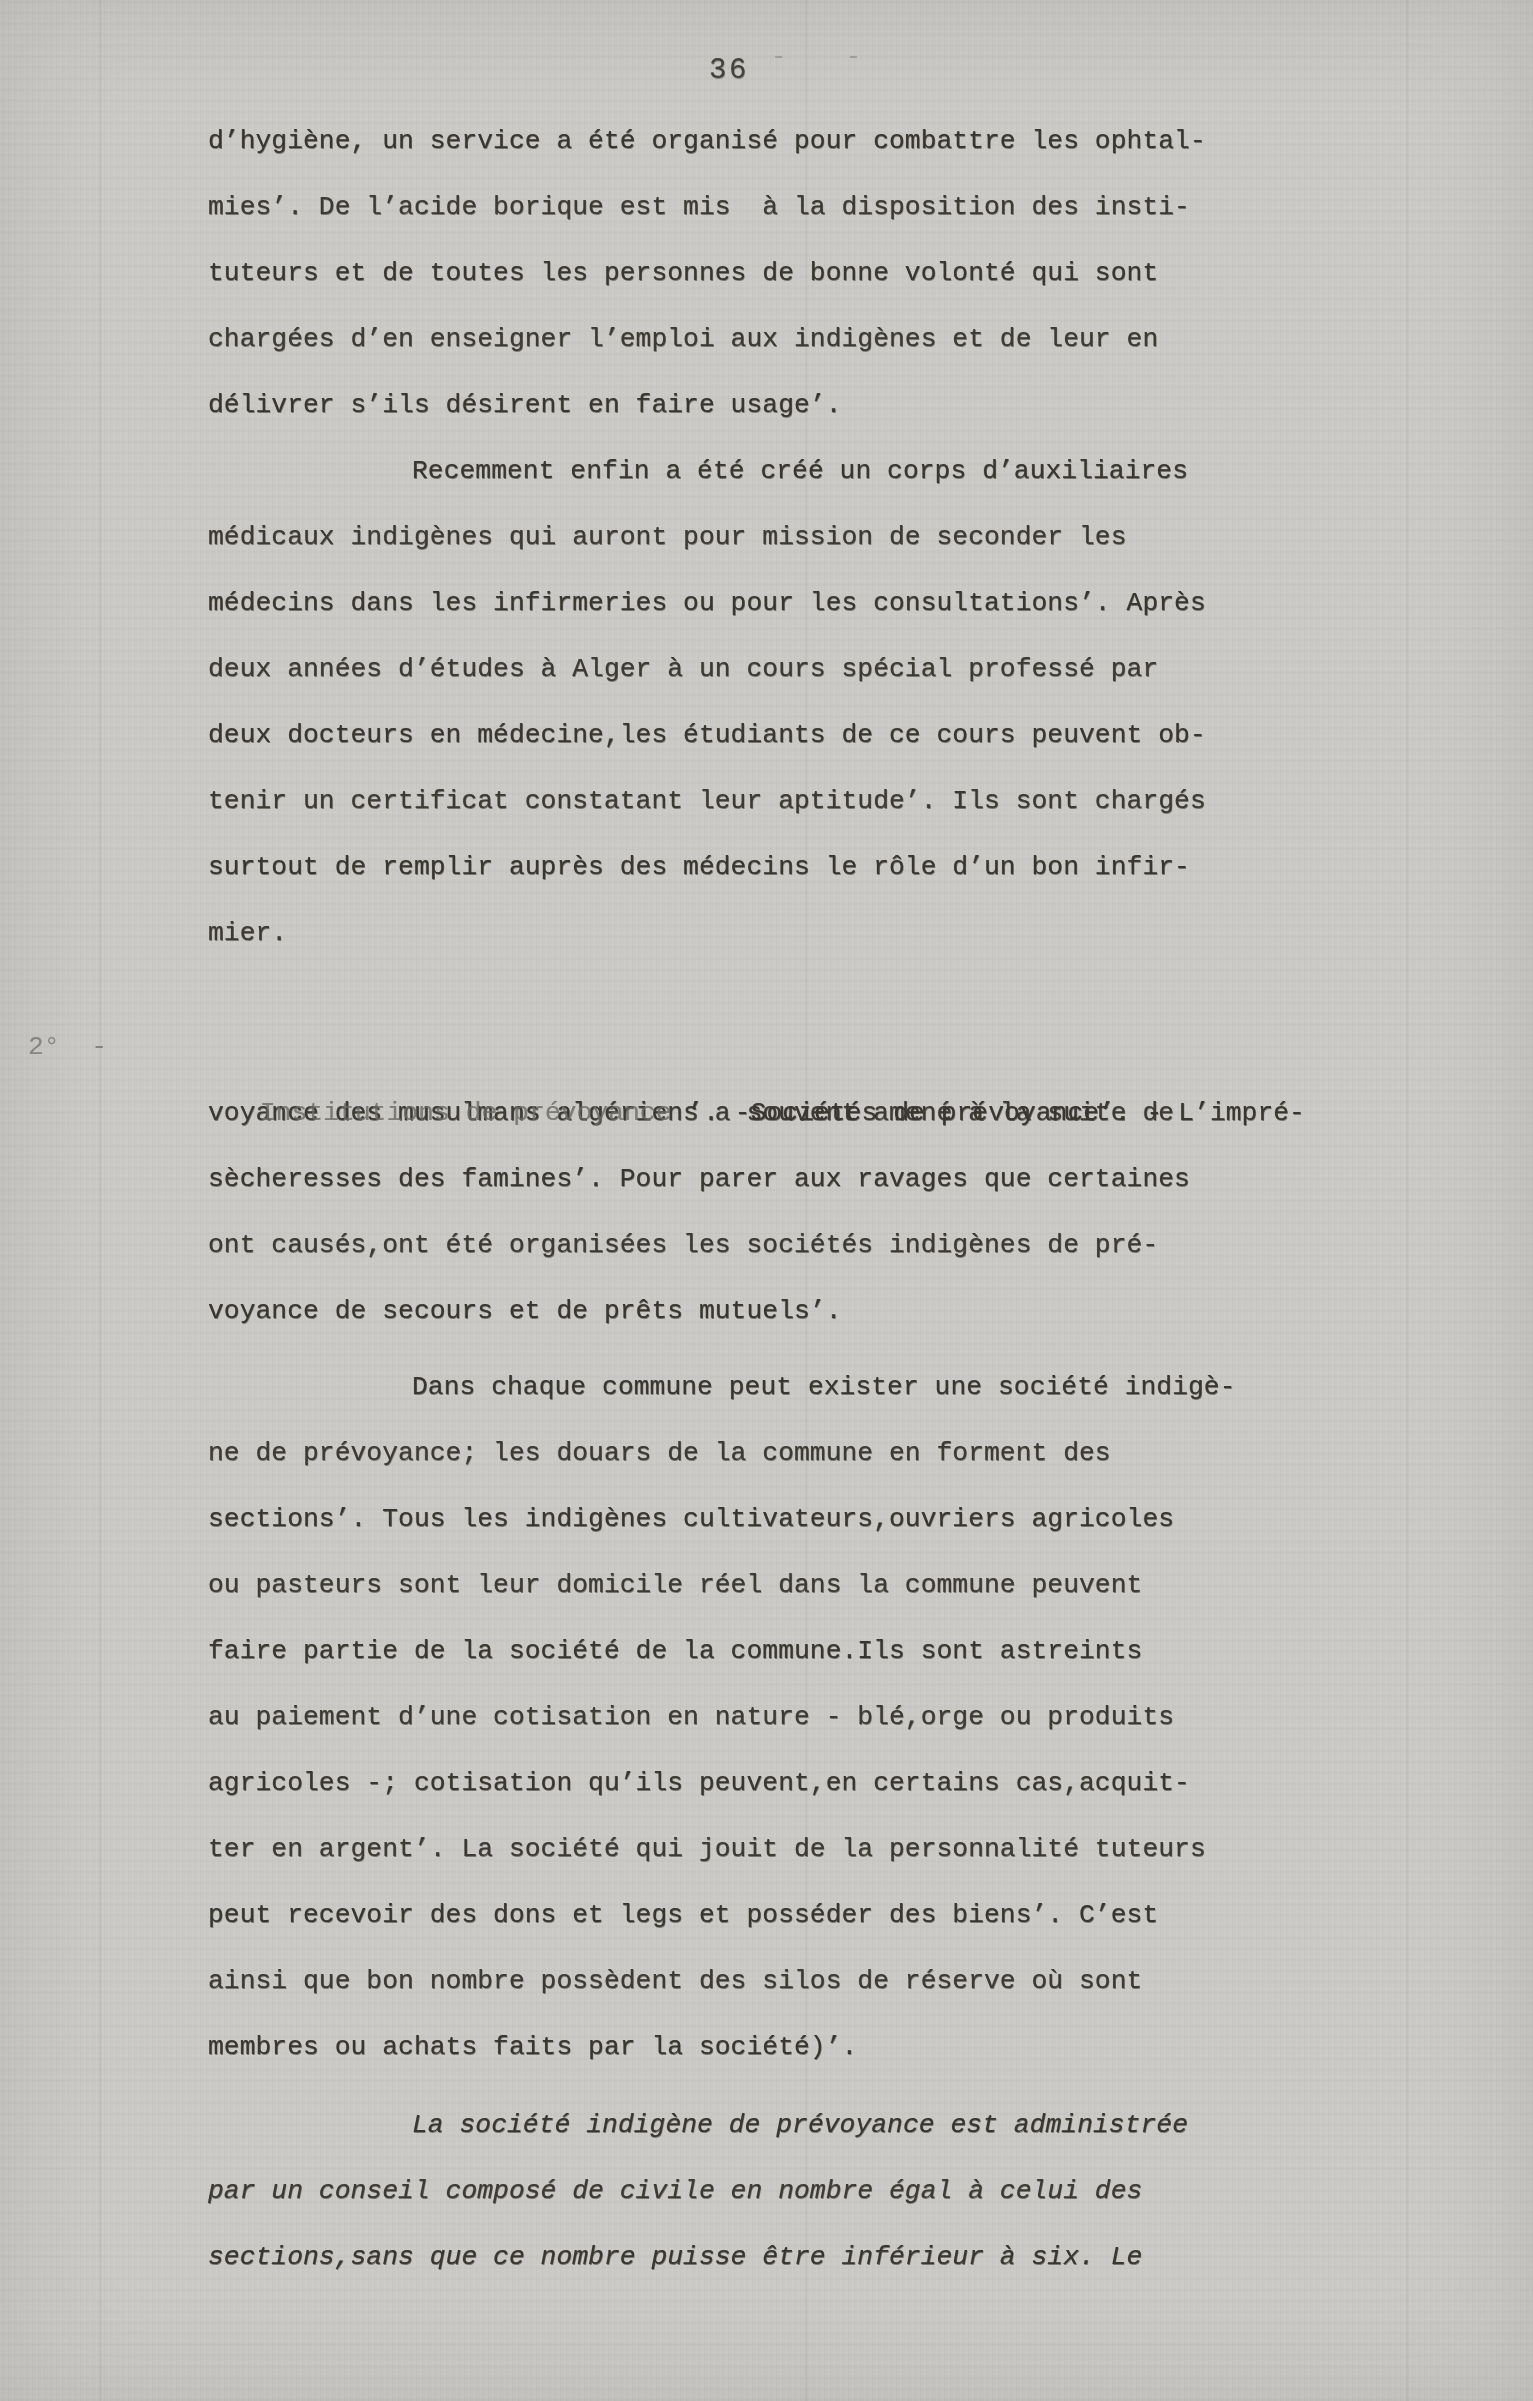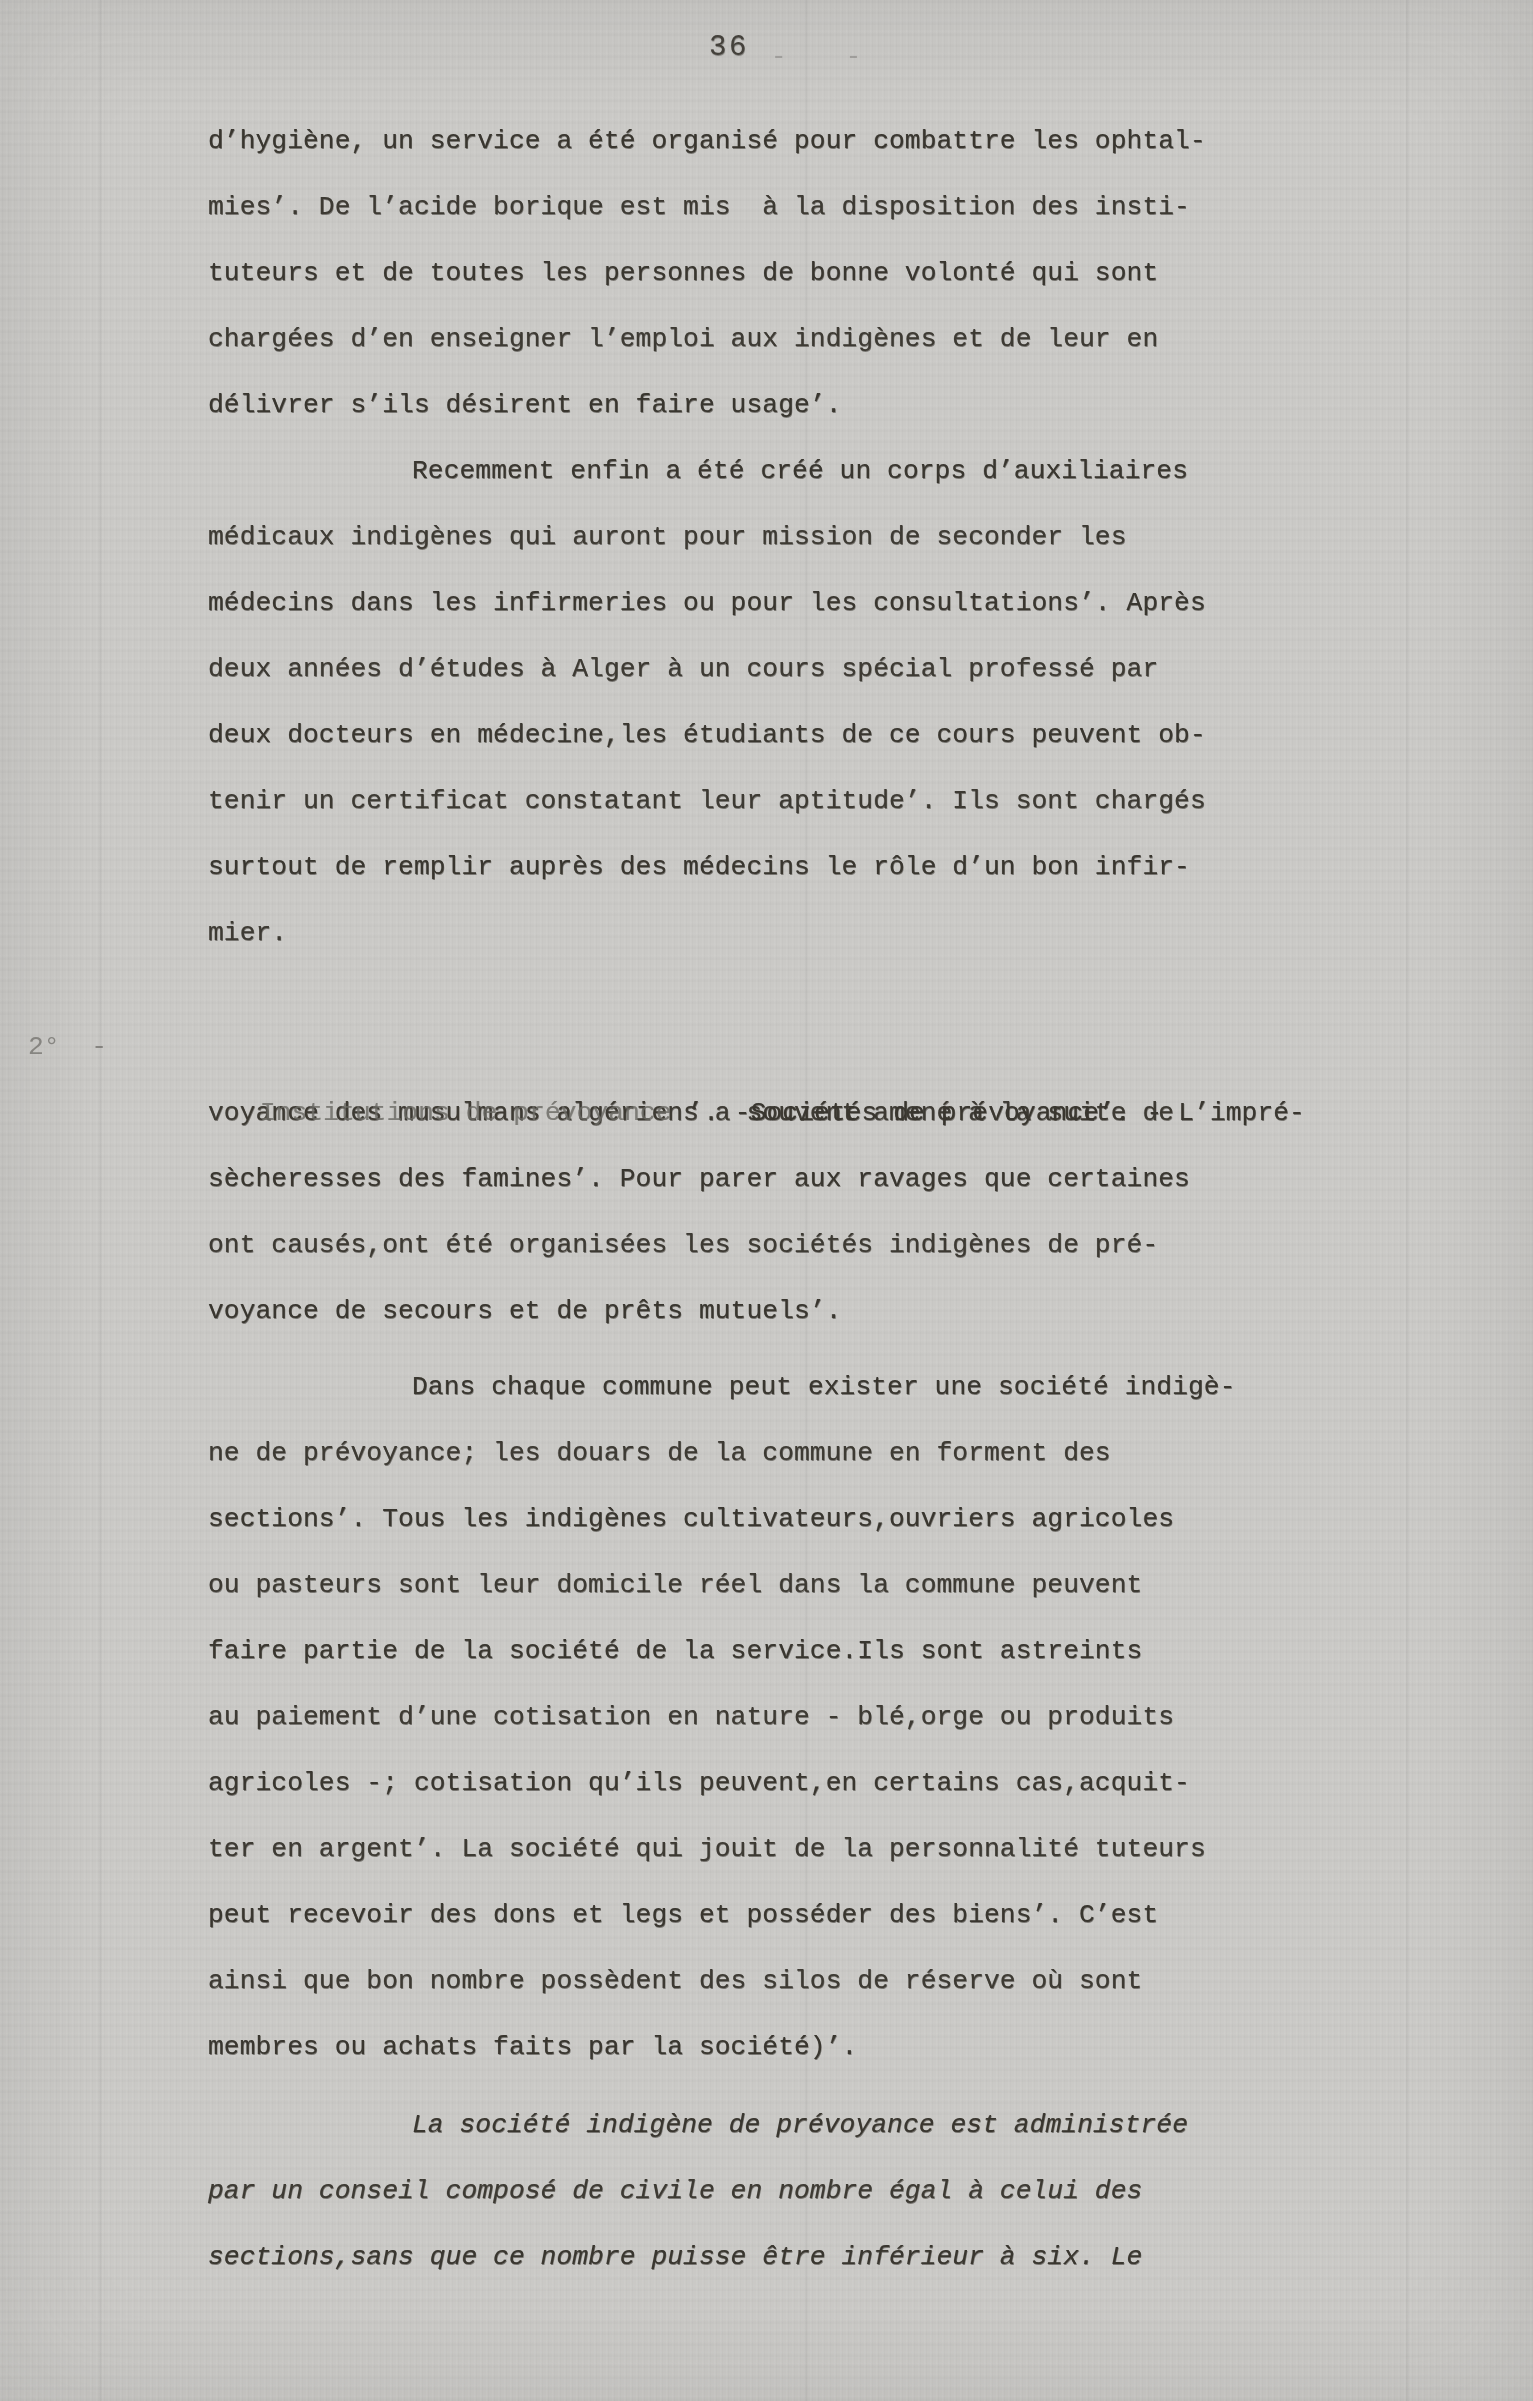--- a/index.html
+++ b/index.html
@@ -21,21 +21,21 @@
       linear-gradient(90deg, transparent 1406px, rgba(120,120,120,0.09) 1406px, rgba(120,120,120,0.09) 1408px, transparent 1409px),
       repeating-linear-gradient(90deg, rgba(255,255,255,0.055) 0px, rgba(255,255,255,0.055) 0.9px, rgba(60,60,60,0.022) 2.6px, rgba(255,255,255,0.0) 3.4px, rgba(255,255,255,0.0) 6px),
       repeating-linear-gradient(0deg, rgba(70,70,70,0.025) 0px, rgba(70,70,70,0.025) 1.7px, rgba(255,255,255,0.03) 4.3px, rgba(255,255,255,0.0) 6.8px, rgba(255,255,255,0.0) 11px);
     box-shadow: inset 0 0 119px rgba(40,40,40,0.10);
     font-family: "Liberation Mono", "DejaVu Sans Mono", monospace;
     color: #39362f;
   }
   .page-number {
     position: absolute;
     left: 709px;
-    top: 31px;
+    top: 54px;
     font-size: 29px;
     letter-spacing: 2.6px;
     color: #44413b;
     text-shadow: 0.5px 0.5px 0.7px rgba(50,47,42,0.5);
   }
   .page-number-marks {
     position: absolute;
     left: 771px;
     top: 43px;
     font-size: 25.6px;
@@ -112,21 +112,21 @@
       <div class="line">sècheresses des famines’. Pour parer aux ravages que certaines</div>
       <div class="line">ont causés,ont été organisées les sociétés indigènes de pré-</div>
       <div class="line">voyance de secours et de prêts mutuels’.</div>
     </div>
 
     <div class="para-4">
       <div class="line indent">Dans chaque commune peut exister une société indigè-</div>
       <div class="line">ne de prévoyance; les douars de la commune en forment des</div>
       <div class="line">sections’. Tous les indigènes cultivateurs,ouvriers agricoles</div>
       <div class="line">ou pasteurs sont leur domicile réel dans la commune peuvent</div>
-      <div class="line">faire partie de la société de la service.Ils sont astreints</div>
+      <div class="line">faire partie de la société de la commune.Ils sont astreints</div>
       <div class="line">au paiement d’une cotisation en nature - blé,orge ou produits</div>
       <div class="line">agricoles -; cotisation qu’ils peuvent,en certains cas,acquit-</div>
       <div class="line">ter en argent’. La société qui jouit de la personnalité tuteurs</div>
       <div class="line">peut recevoir des dons et legs et posséder des biens’. C’est</div>
       <div class="line">ainsi que bon nombre possèdent des silos de réserve où sont</div>
       <div class="line">membres ou achats faits par la société)’.</div>
     </div>
 
     <div class="para-5">
       <div class="line indent">La société indigène de prévoyance est administrée</div>

